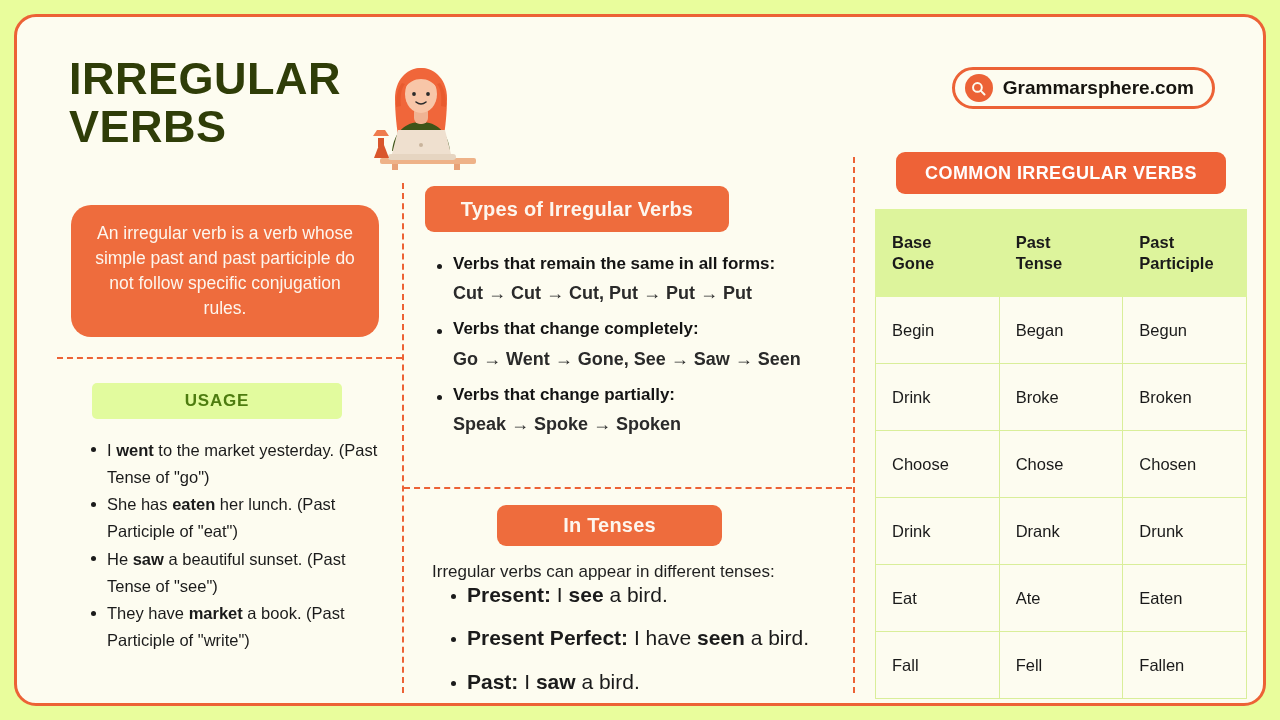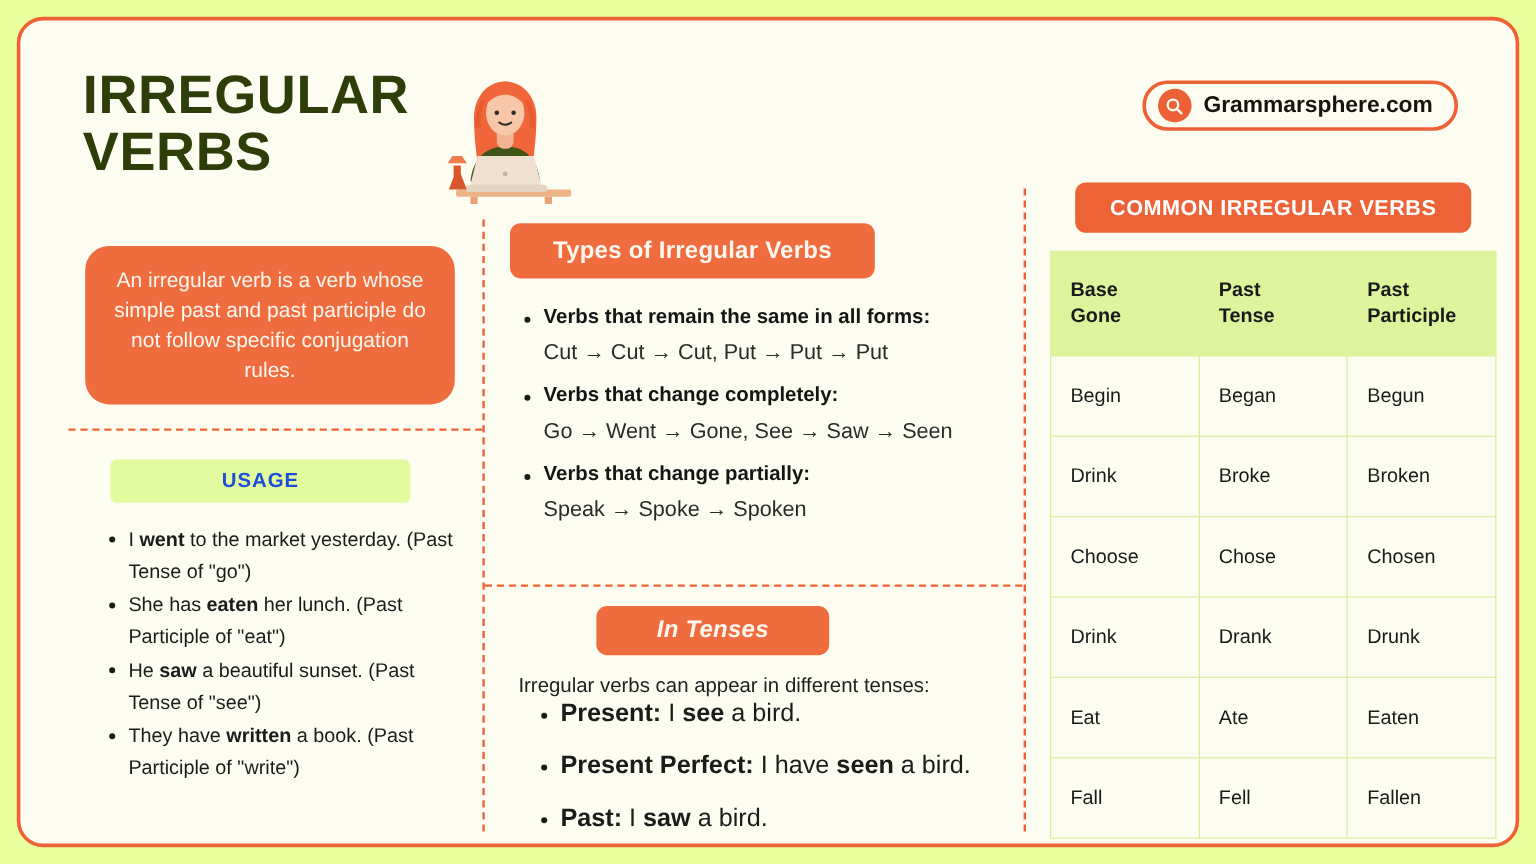--- a/index.html
+++ b/index.html
@@ -115,21 +115,21 @@
     left: 75px;
     top: 366px;
     width: 250px;
     height: 36px;
     box-sizing: border-box;
     background: #e2fb9e;
     border-radius: 5px;
     display: flex;
     align-items: center;
     justify-content: center;
-    color: #1d4ed8;
+    color: #4d7c0f;
     font-size: 17px;
     font-weight: 800;
     letter-spacing: 0.8px;
   }
 
   ul.bullets {
     list-style: none;
     margin: 0;
     padding: 0;
   }
@@ -175,23 +175,22 @@
   }
   #types-heading {
     left: 408px;
     top: 169px;
     width: 304px;
     height: 46px;
   }
   #tenses-heading {
     left: 480px;
     top: 488px;
-    width: 194px;
+    width: 225px;
     height: 41px;
-    font-style: italic;
   }
 
   .types-list {
     position: absolute;
     left: 416px;
     top: 236px;
     width: 400px;
     font-size: 17px;
     line-height: 1.3;
   }
@@ -199,21 +198,21 @@
   .types-list .type-name {
     font-weight: 700;
     color: #141414;
     display: block;
   }
   .types-list .type-ex {
     display: block;
     margin-top: 7px;
     font-size: 18px;
     color: #2a2a2a;
-    font-weight: 400;
+    font-weight: 700;
   }
 
   .tenses-intro {
     position: absolute;
     left: 415px;
     top: 545px;
     width: 410px;
     font-size: 17px;
     color: #1f1f1f;
   }
@@ -334,21 +333,21 @@
   <hr class="divider h-divider" style="left:387px; top:470px; width:448px;">
 
   <div class="def-box">An irregular verb is a verb whose simple past and past participle do not follow specific conjugation rules.</div>
 
   <div class="usage-badge">USAGE</div>
 
   <ul class="bullets usage-list">
     <li><span>I </span><b>went</b><span> to the market yesterday. (Past Tense of "go")</span></li>
     <li><span>She has </span><b>eaten</b><span> her lunch. (Past Participle of "eat")</span></li>
     <li><span>He </span><b>saw</b><span> a beautiful sunset. (Past Tense of "see")</span></li>
-    <li><span>They have </span><b>written</b><span> a book. (Past Participle of "write")</span></li>
+    <li><span>They have </span><b>market</b><span> a book. (Past Participle of "write")</span></li>
   </ul>
 
   <div id="types-heading" class="pill-heading">Types of Irregular Verbs</div>
 
   <ul class="bullets types-list">
     <li>
       <span class="type-name">Verbs that remain the same in all forms:</span>
       <span class="type-ex">Cut → Cut → Cut, Put → Put → Put</span>
     </li>
     <li>

